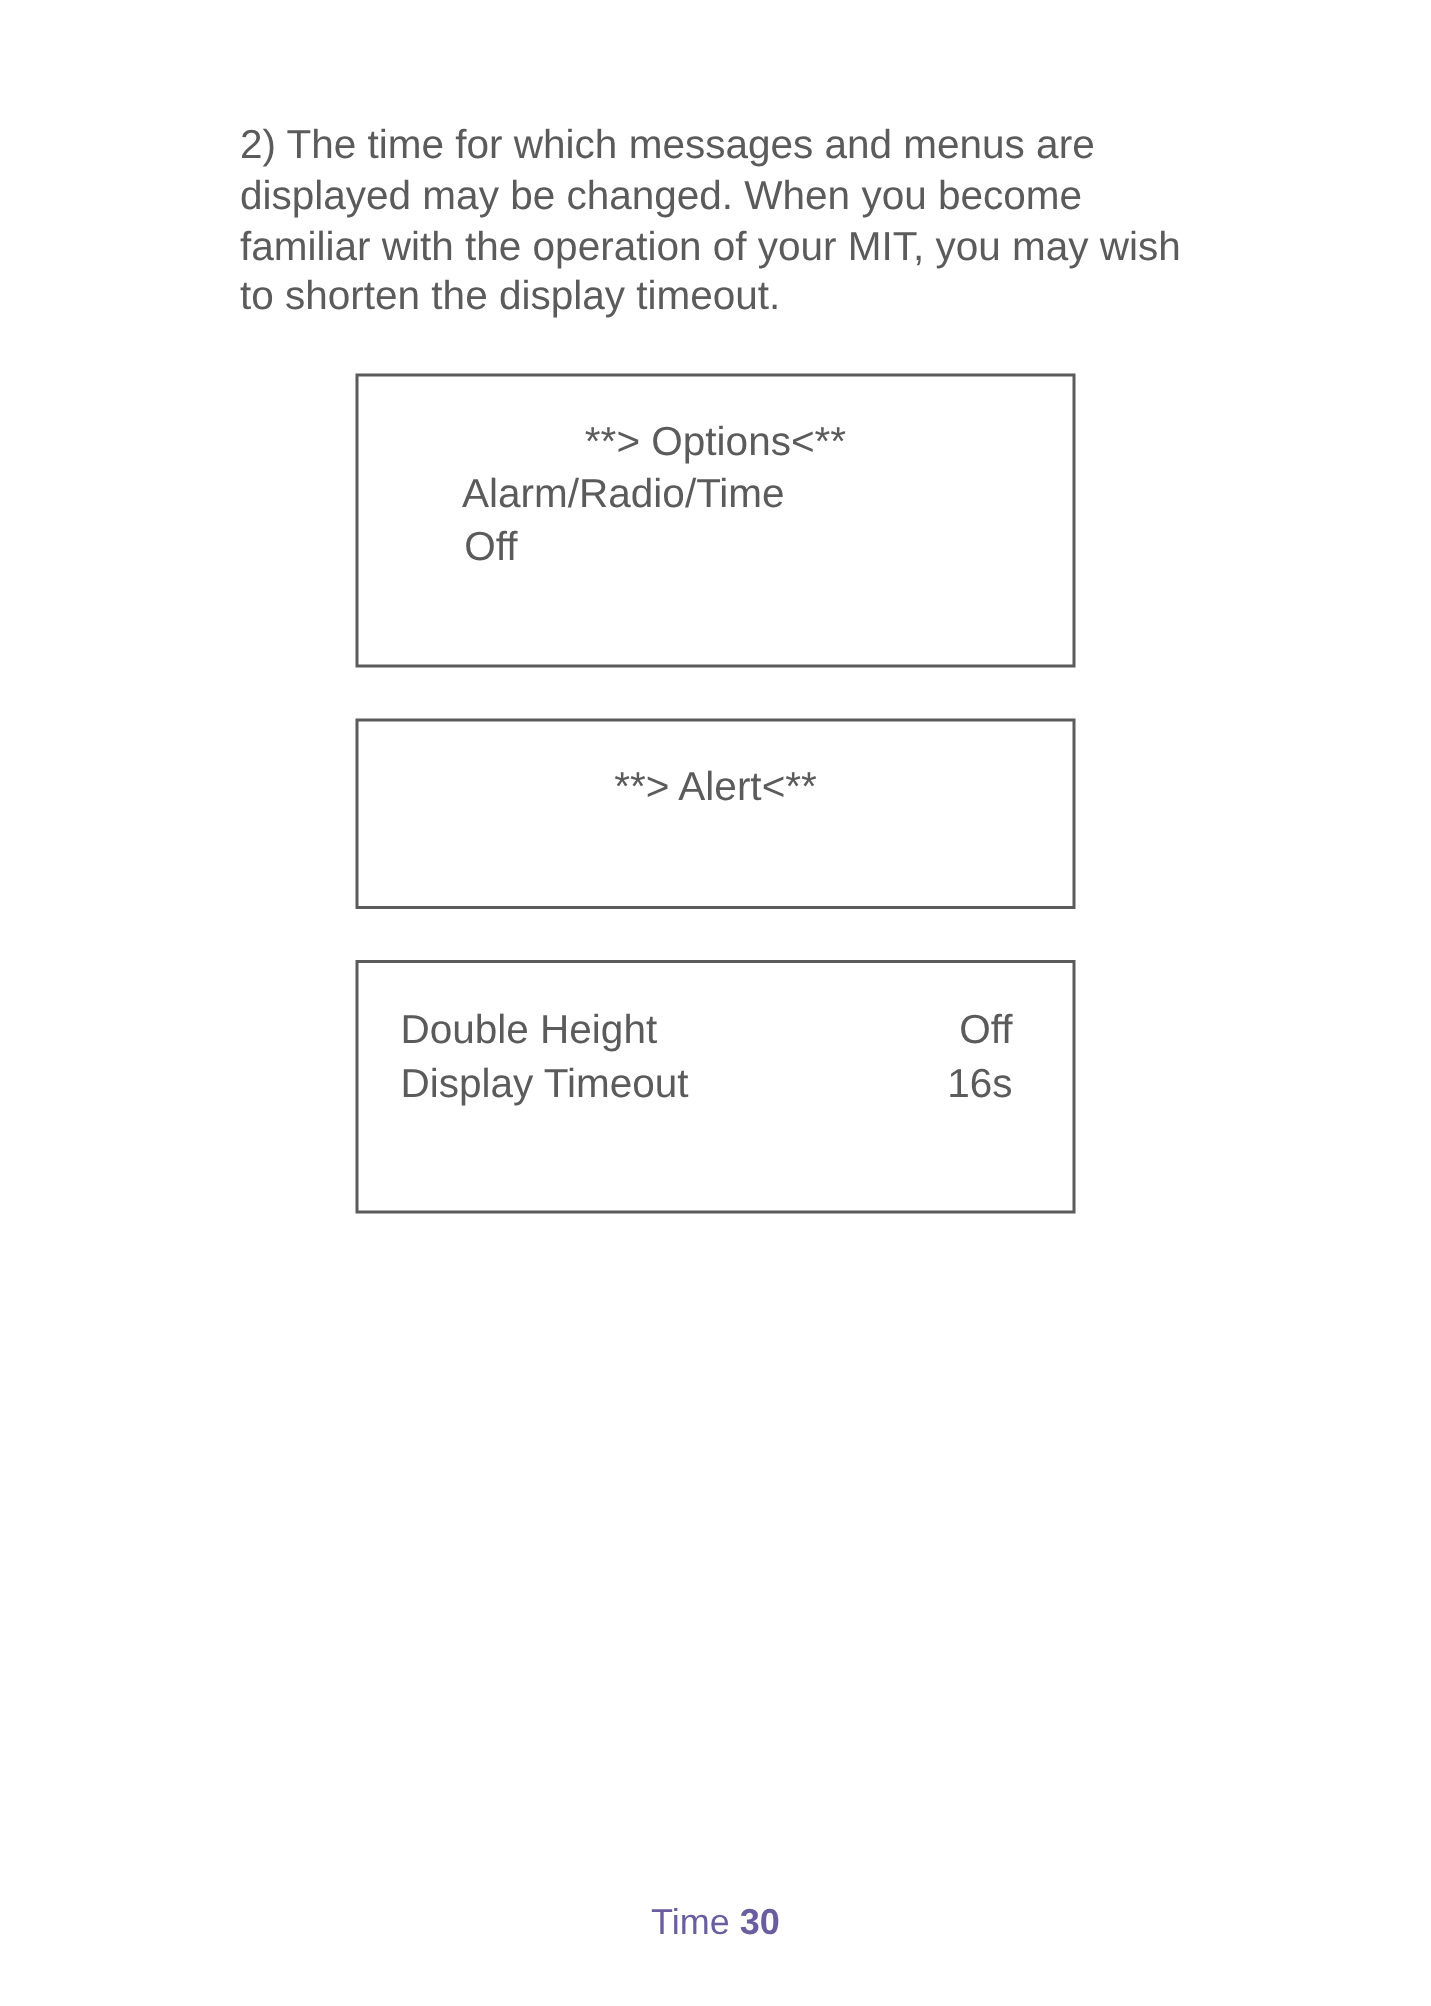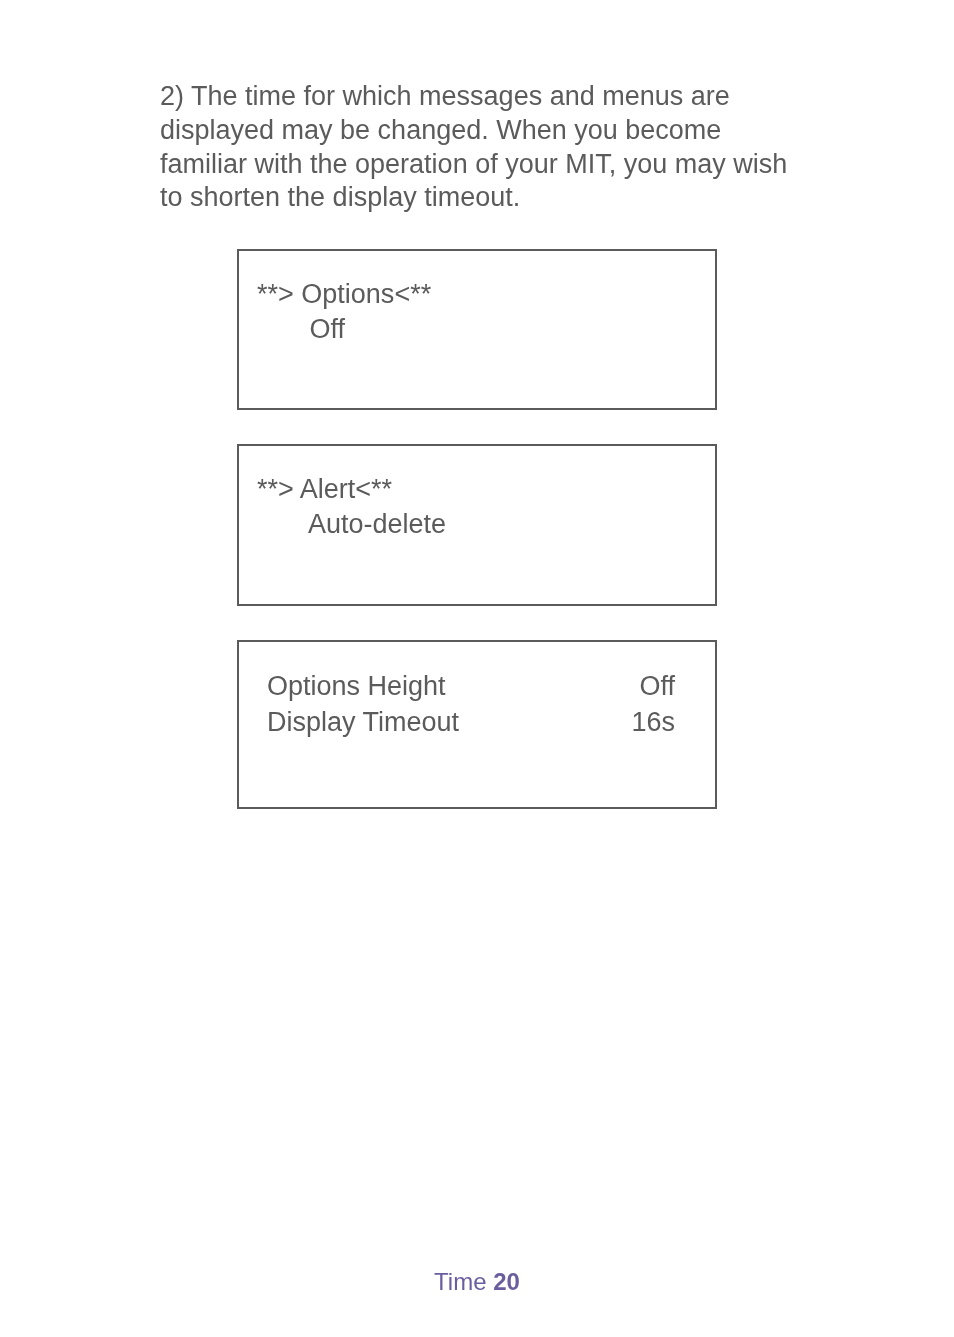--- a/index.html
+++ b/index.html
@@ -25,21 +25,21 @@
     border: 2px solid #5b5b5b;
     width: 480px;
     margin: 0 auto 34px auto;
     padding: 26px 18px 26px 18px;
     box-sizing: border-box;
     font-size: 27px;
     line-height: 1.3;
   }
   .screen-row {
     display: flex;
-    justify-content: flex-start;
+    justify-content: center;
   }
   .screen-line {
     white-space: pre;
   }
   .mid-text {
     margin-bottom: 22px;
   }
   .settings-box {
     border: 2px solid #5b5b5b;
     width: 480px;
@@ -72,44 +72,44 @@
 <div class="page">
 
   <div class="para">2) The time for which messages and menus are displayed may be changed.  When you become familiar with the operation of your MIT, you may wish to shorten the display timeout.</div>
 
 
   <div class="screen-box">
     <div class="screen-row">
       <span class="screen-line"><span>**&gt;</span> <span>Options</span></span>
       <span>&lt;**</span>
     </div>
+    <div class="screen-line">       <span>Alarm/Radio/Time</span></div>
     <div class="screen-line">       <span>Off</span></div>
     <div class="screen-line">&nbsp;</div>
   </div>
 
 
   <div class="screen-box">
     <div class="screen-row">
       <span class="screen-line"><span>**&gt;</span> <span>Alert</span></span>
       <span>&lt;**</span>
     </div>
-    <div class="screen-line">       <span>Auto-delete</span></div>
     <div class="screen-line">&nbsp;</div>
   </div>
 
 
   <div class="settings-box">
     <div class="settings-row">
-      <span>Options Height</span>
+      <span>Double Height</span>
       <span>Off</span>
     </div>
     <div class="settings-row">
       <span>Display Timeout</span>
       <span>16s</span>
     </div>
     <div>&nbsp;</div>
   </div>
 
   <div class="footer">
-    <span>Time</span> <span class="bold">20</span>
+    <span>Time</span> <span class="bold">30</span>
   </div>
 
 </div>
 
 </body></html>

